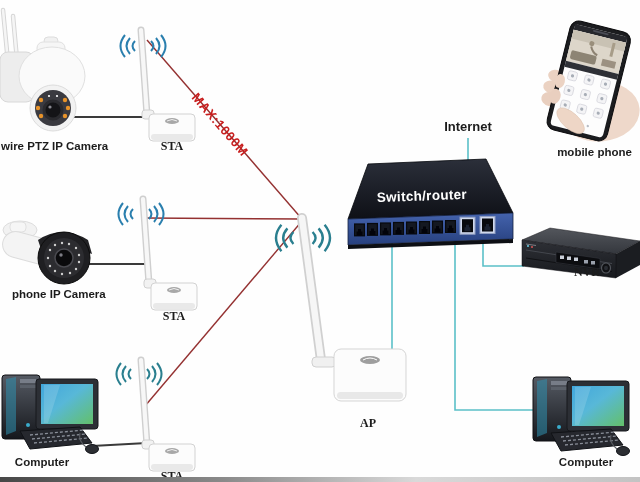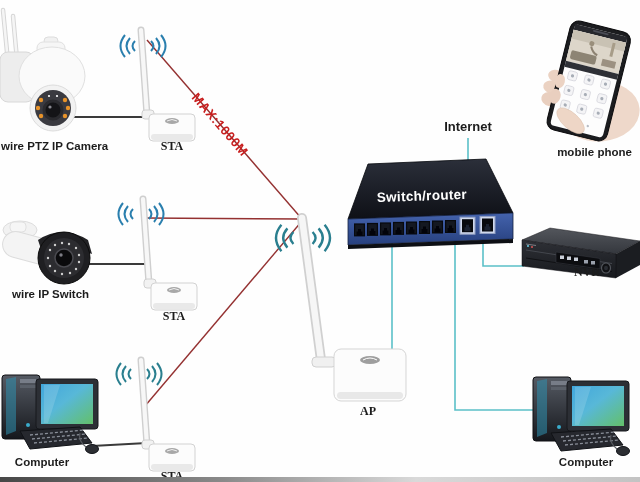--- a/index.html
+++ b/index.html
@@ -287,29 +287,29 @@
     <ellipse cx="-28" cy="8" rx="5" ry="7" fill="#ecd3c3"></ellipse>
     <ellipse cx="-29" cy="24" rx="5.5" ry="7.5" fill="#e9cfbf"></ellipse>
     <ellipse cx="-8" cy="44" rx="17" ry="8" transform="rotate(28 -8 44)" fill="#eed6c6" stroke="#dcc0ab" stroke-width="0.5"></ellipse>
   </g>
 </svg>
 
 <div class="lbl" style="left:1px;top:140px;width:160px;">wire PTZ IP Camera</div>
 
 <div class="lbl sm center" style="left:146px;top:139px;width:52px;">STA</div>
 
-<div class="lbl" style="left:12px;top:288px;width:140px;">wire IP Switch</div>
+<div class="lbl" style="left:12px;top:288px;width:140px;">phone IP Camera</div>
 
 <div class="lbl sm center" style="left:148px;top:309px;width:52px;">STA</div>
 
 <div class="lbl center" style="left:0px;top:456px;width:84px;">Computer</div>
 
 <div class="lbl sm center" style="left:146px;top:469px;width:52px;">STA</div>
 
-<div class="lbl sm center" style="left:342px;top:404px;width:52px;">AP</div>
+<div class="lbl sm center" style="left:342px;top:416px;width:52px;">AP</div>
 
 <div class="lbl big center" style="left:432px;top:119px;width:72px;">Internet</div>
 
 <div class="lbl center" style="left:547px;top:146px;width:95px;">mobile phone</div>
 
 <div class="lbl sm center" style="left:557px;top:265px;width:60px;">NVR</div>
 
 <div class="lbl center" style="left:548px;top:456px;width:76px;">Computer</div>
 
 <div class="max-lbl">MAX:1000M</div>

